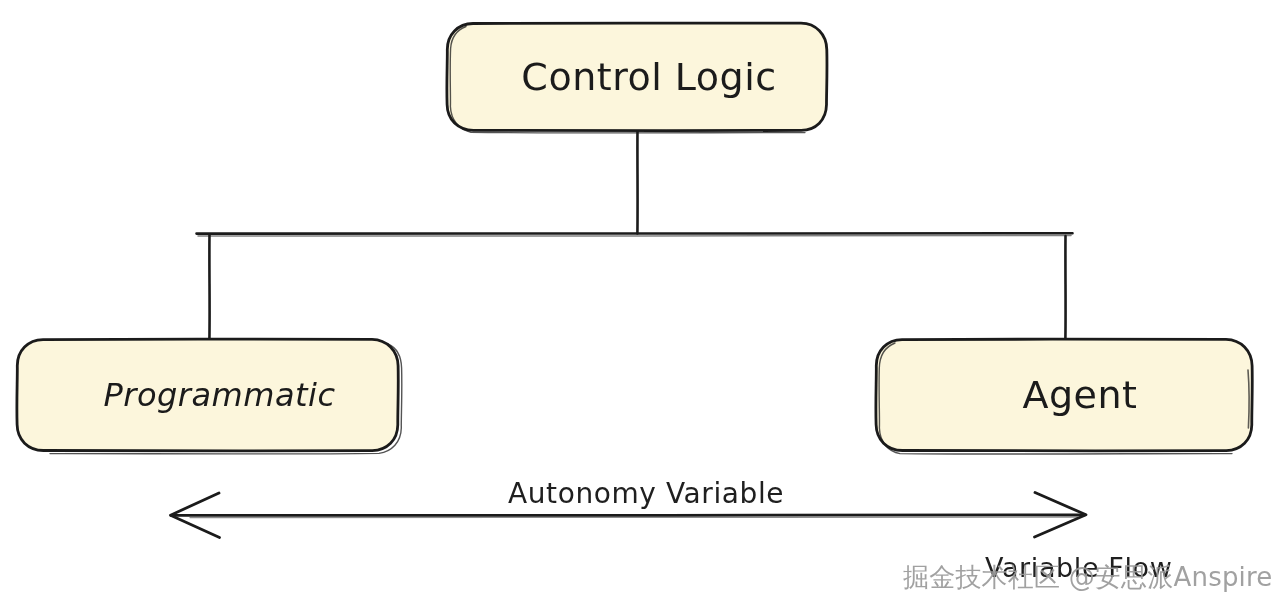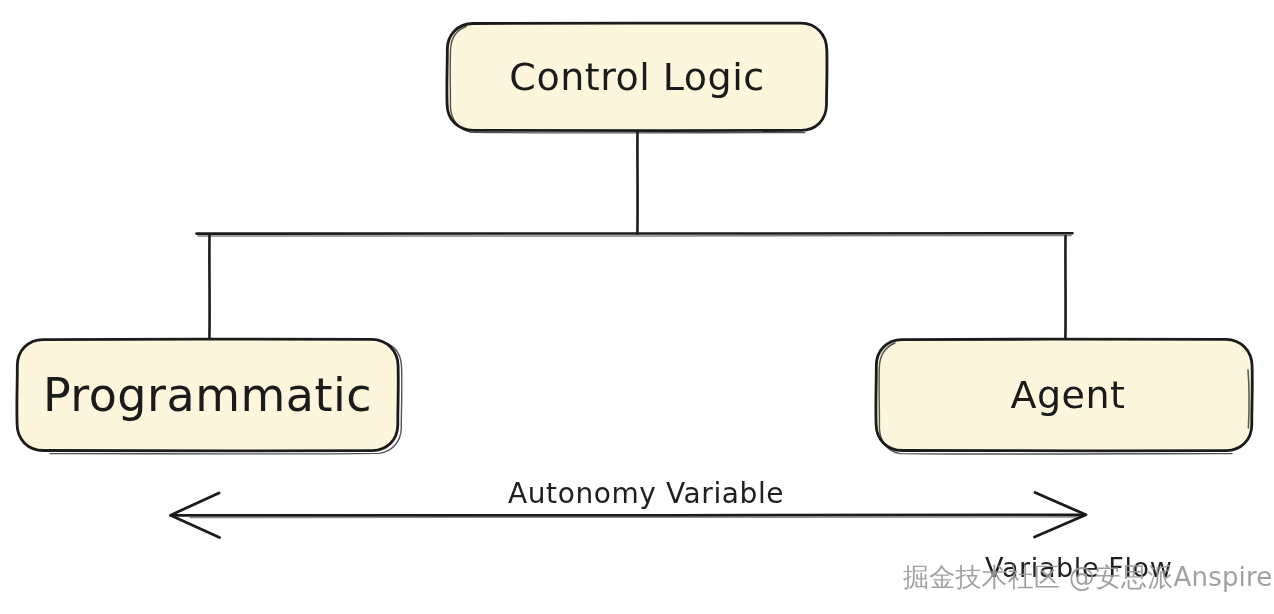--- a/index.html
+++ b/index.html
@@ -33,28 +33,30 @@
     position: absolute;
     display: flex;
     align-items: center;
     justify-content: center;
     color: #1b1b1b;
     font-family: "DejaVu Sans", sans-serif;
     font-weight: 400;
     letter-spacing: 0.5px;
     white-space: nowrap;
     user-select: none;
+    margin-left: 12px;
   }
   #label-control-logic {
     left: 447px; top: 23px; width: 380px; height: 107px;
     font-size: 38px;
   }
   #label-programmatic {
     left: 17px; top: 339px; width: 381px; height: 112px;
-    font-size: 46px;
+    font-size: 32px;
+    font-style: italic;
   }
   #label-agent {
     left: 880px; top: 339px; width: 376px; height: 112px;
     font-size: 38px;
   }
   .axis-label {
     position: absolute;
     color: #1f1f1f;
     font-family: "DejaVu Sans", sans-serif;
     font-size: 27px;

